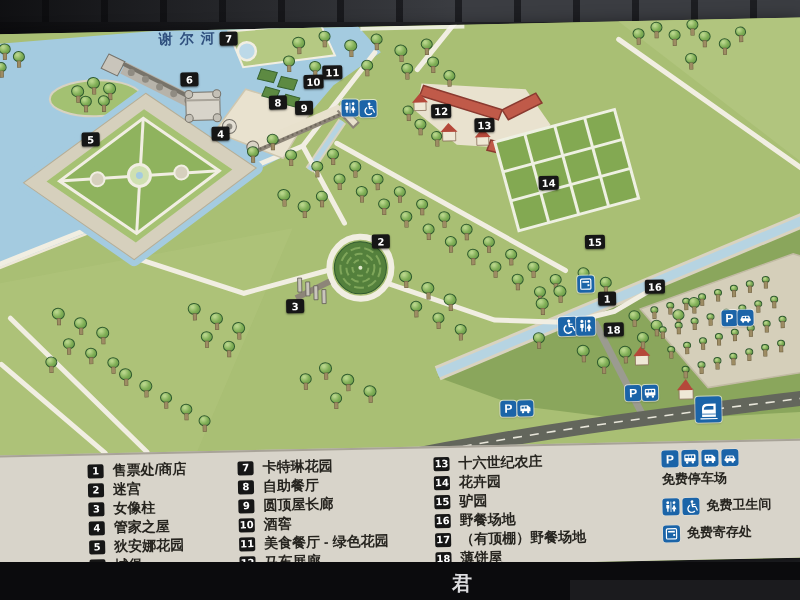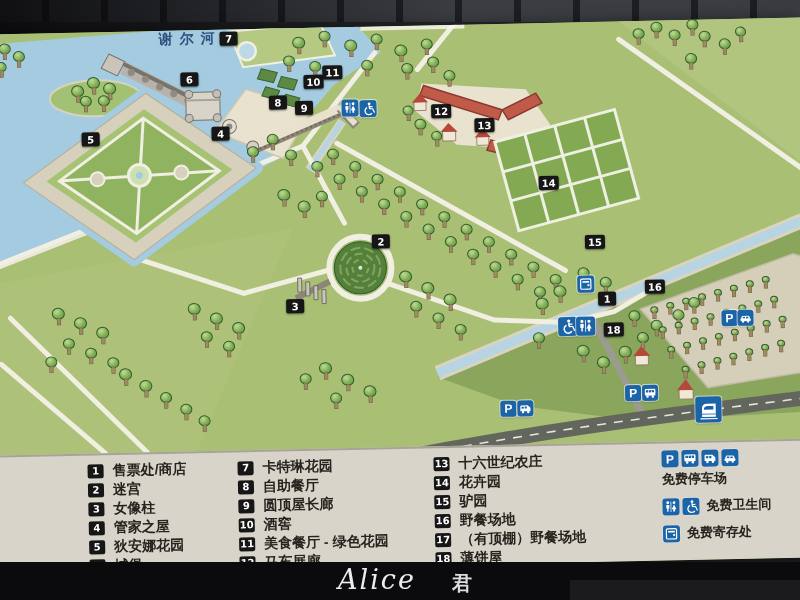--- a/index.html
+++ b/index.html
@@ -604,17 +604,16 @@
               </div>
             </div>
             <div class="fac-label">免费寄存处</div>
           </div>
         </div>
     </div>
   </div>
 
   <div id="bottom-bar">
     <div id="bottom-light"></div>
-    <span class="wm-script">Alice</span>
     <span class="wm-cjk">君</span>
   </div>
 
 </div>
 
 </body></html>

